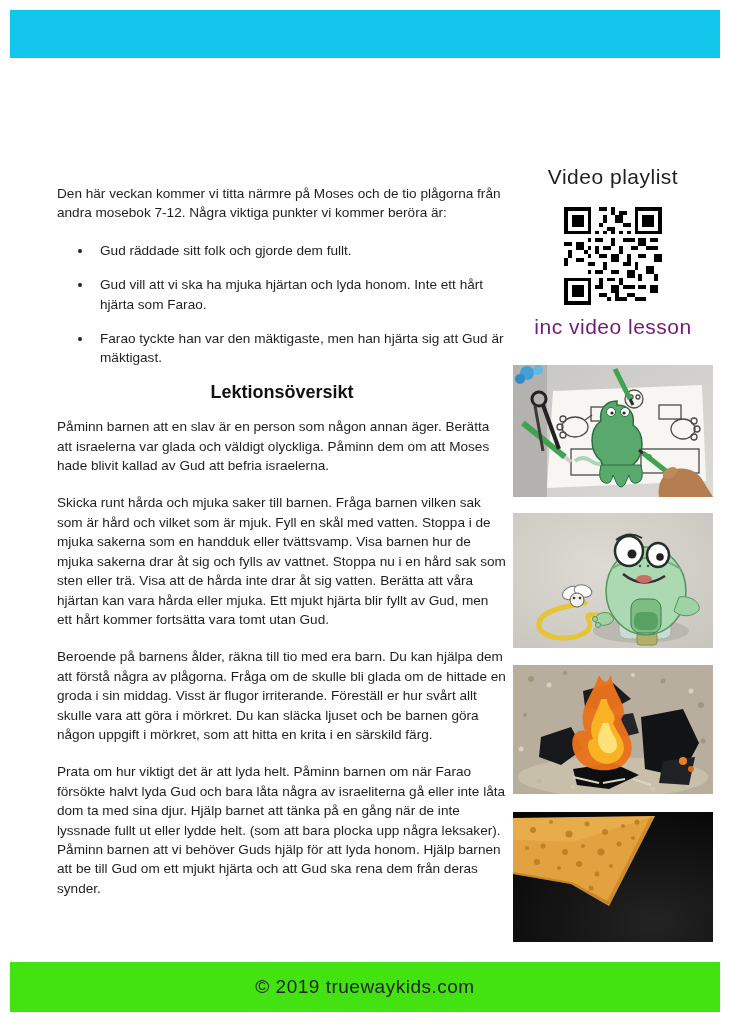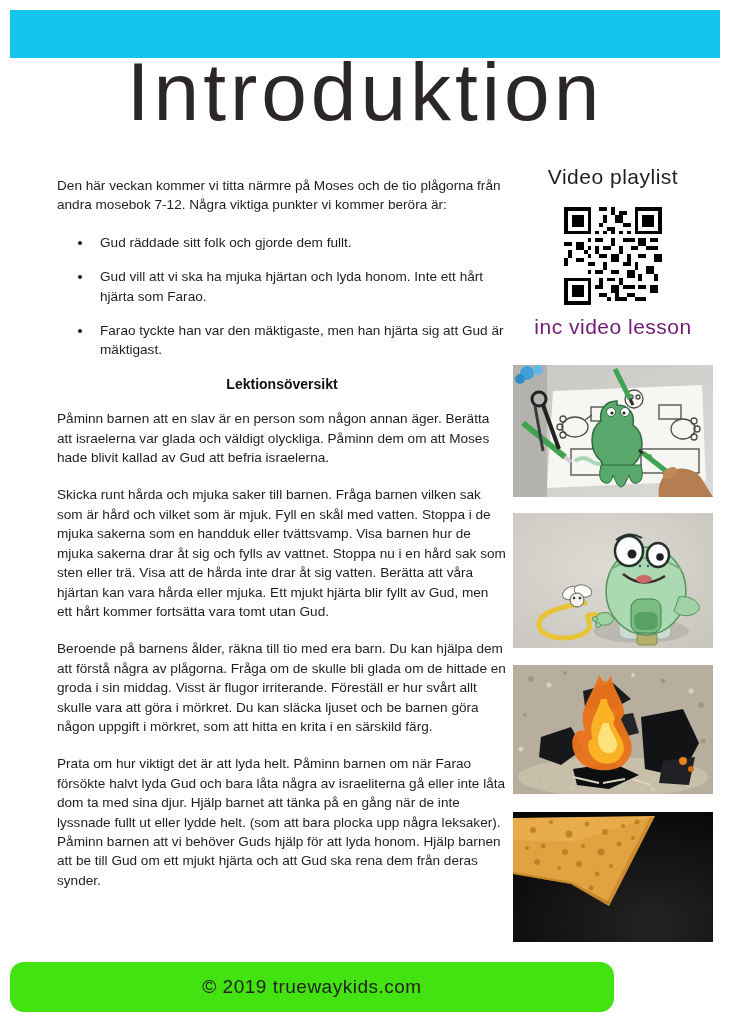--- a/index.html
+++ b/index.html
@@ -4,52 +4,51 @@
 <style>
   html,body{margin:0;padding:0;background:#ffffff;}
   .page{position:relative;width:730px;height:1024px;background:#ffffff;
         font-family:"Liberation Sans",sans-serif;overflow:hidden;}
 
   .topbar{position:absolute;left:10px;top:10px;width:710px;height:48px;background:#14c6ec;}
   .title{position:absolute;left:0;top:44px;width:100%;margin:0;text-align:center;
          font-size:82px;font-weight:400;letter-spacing:4px;color:#2b2728;line-height:96px;
          font-family:"Liberation Sans",sans-serif;}
 
-  .left-col{position:absolute;left:57px;top:176px;width:450px;color:#1f1f1f;
+  .left-col{position:absolute;left:57px;top:184px;width:450px;color:#1f1f1f;
             font-size:13.6px;line-height:19.4px;}
   .left-col p{margin:0 0 18px 0;}
   ul.points{margin:0 0 2px 0;padding-left:36px;list-style:disc;}
   ul.points li{margin-bottom:15px;padding-left:7px;}
-  h2.overview{font-size:14px;font-weight:bold;text-align:center;color:#111;
+  h2.overview{font-size:18px;font-weight:bold;text-align:center;color:#111;
               margin:13px 0 15px 0;}
 
   .right-col{position:absolute;left:513px;top:16px;width:200px;height:1024px;}
   .vp-label{position:absolute;top:149px;left:0;width:100%;text-align:center;
             font-size:21px;color:#1e1e1e;letter-spacing:.5px;}
   .qr{position:absolute;top:191px;left:51px;width:98px;height:98px;}
   .ivl-label{position:absolute;top:299px;left:0;width:100%;text-align:center;
              font-size:21px;color:#701a75;letter-spacing:.5px;}
   .photo{position:absolute;left:0;width:200px;display:block;}
   #photo1{top:349px;height:132px;}
   #photo2{top:497px;height:135px;}
   #photo3{top:649px;height:129px;}
   #photo4{top:796px;height:130px;}
 
-  .footer{position:absolute;left:10px;top:962px;width:604px;height:50px;background:#42e310;
-          text-align:center;border-radius:14px;}
+  .footer{position:absolute;left:10px;top:962px;width:710px;height:50px;background:#42e310;
+          text-align:center;}
   .footer span{display:inline-block;line-height:50px;font-size:19px;color:#232323;letter-spacing:.5px;}
 </style>
 </head>
 <body>
 
 <div class="page">
 
   <div class="topbar"></div>
 
-  <h1 class="title">Introduktion</h1>
 
   <div class="left-col">
     <p>Den här veckan kommer vi titta närmre på Moses och de tio plågorna från andra mosebok 7-12. Några viktiga punkter vi kommer beröra är:</p>
     <ul class="points">
       <li>Gud räddade sitt folk och gjorde dem fullt.</li>
       <li>Gud vill att vi ska ha mjuka hjärtan och lyda honom. Inte ett hårt hjärta som Farao.</li>
       <li>Farao tyckte han var den mäktigaste, men han hjärta sig att Gud är mäktigast.</li>
     </ul>
     <h2 class="overview">Lektionsöversikt</h2>
     <p>Påminn barnen att en slav är en person som någon annan äger. Berätta att israelerna var glada och väldigt olyckliga. Påminn dem om att Moses hade blivit kallad av Gud att befria israelerna.</p>

